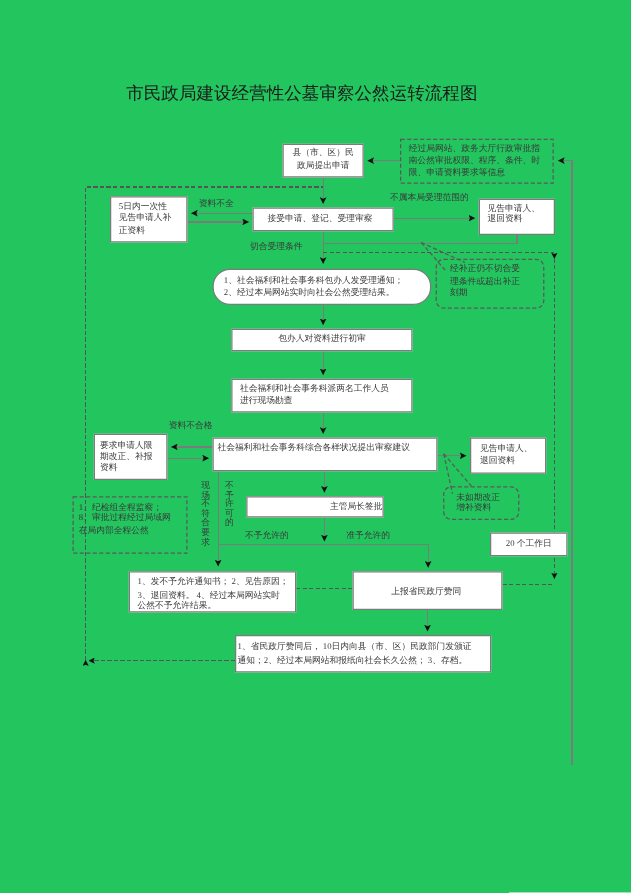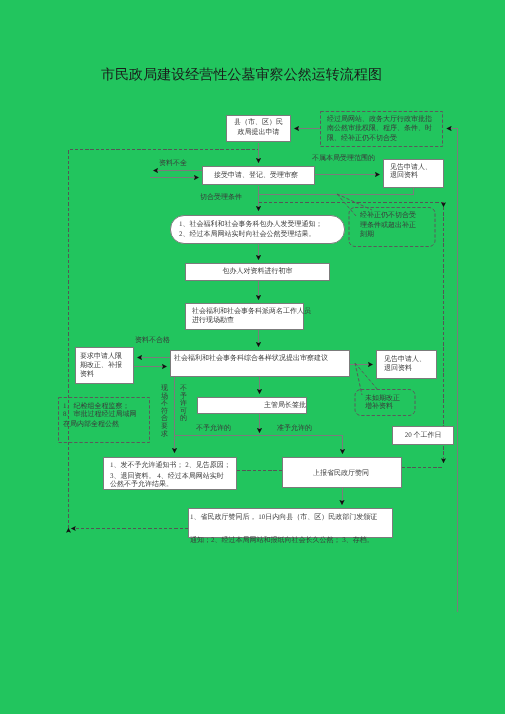--- a/index.html
+++ b/index.html
@@ -96,42 +96,47 @@
     </g>
   </svg>
 
   <div class="node solid ctr" style="left:226px;top:115px;width:65px;height:27px;line-height:10px;padding-bottom:3px;">
       <div class="ln">县（市、区）民</div>
       <div class="ln">政局提出申请</div>
     </div>
   <div class="node lft" style="left:320px;top:111px;width:123px;height:36px;padding-left:7px;padding-top:4px;justify-content:flex-start;">
       <div class="ln">经过局网站、政务大厅行政审批指</div>
       <div class="ln">南公然审批权限、程序、条件、时</div>
-      <div class="ln">限、经补正仍不切合受</div>
+      <div class="ln">限、申请资料要求等信息</div>
+    </div>
+  <div class="node solid lft" style="left:88px;top:157px;width:62px;height:37px;padding-left:6px;padding-top:3px;justify-content:flex-start;">
+      <div class="ln">5日内一次性</div>
+      <div class="ln">见告申请人补</div>
+      <div class="ln">正资料</div>
     </div>
   <div class="node solid lft" style="left:202px;top:166px;width:113px;height:19px;padding-left:11px;">
       <div class="ln">接受申请、登记、受理审察</div>
     </div>
   <div class="node solid lft" style="left:383px;top:159px;width:61px;height:29px;padding-left:6px;padding-top:3px;line-height:8px;justify-content:flex-start;">
       <div class="ln">见告申请人、</div>
       <div class="ln">退回资料</div>
     </div>
   <div class="node solid lft" style="left:170px;top:215px;width:175px;height:29px;padding-left:8px;padding-top:3px;line-height:10px;justify-content:flex-start;border-radius:14px;">
       <div class="ln">1、社会福利和社会事务科包办人发受理通知；</div>
       <div class="ln">2、经过本局网站实时向社会公然受理结果。</div>
     </div>
   <div class="node lft" style="left:349px;top:207px;width:86px;height:40px;padding-left:11px;padding-top:4px;line-height:9.7px;justify-content:flex-start;">
       <div class="ln">经补正仍不切合受</div>
       <div class="ln">理条件或超出补正</div>
       <div class="ln">刻期</div>
     </div>
   <div class="node solid ctr" style="left:185px;top:263px;width:145px;height:18px;">
       <div class="ln">包办人对资料进行初审</div>
     </div>
-  <div class="node solid lft" style="left:185px;top:303px;width:119px;height:27px;padding-left:6px;padding-top:3px;line-height:9px;justify-content:flex-start;">
+  <div class="node solid lft" style="left:185px;top:303px;width:145px;height:27px;padding-left:6px;padding-top:3px;line-height:9px;justify-content:flex-start;">
       <div class="ln">社会福利和社会事务科派两名工作人员</div>
       <div class="ln">进行现场勘查</div>
     </div>
   <div class="node solid lft" style="left:75px;top:347px;width:59px;height:37px;padding-left:4px;padding-top:4px;line-height:9.2px;justify-content:flex-start;">
       <div class="ln">要求申请人限</div>
       <div class="ln">期改正、补报</div>
       <div class="ln">资料</div>
     </div>
   <div class="node solid lft" style="left:170px;top:350px;width:180px;height:27px;padding-left:3px;padding-top:3px;justify-content:flex-start;">
       <div class="ln">社会福利和社会事务科综合各样状况提出审察建议</div>
@@ -156,21 +161,21 @@
       <div class="ln">20 个工作日</div>
     </div>
   <div class="node solid lft" style="left:103px;top:457px;width:134px;height:33px;padding-left:6px;padding-top:3px;line-height:8.3px;justify-content:flex-start;">
       <div class="ln">1、发不予允许通知书；  2、见告原因；</div>
       <div class="ln" style="margin-top: 2.4px;">3、退回资料。  4、经过本局网站实时</div>
       <div class="ln">公然不予允许结果。</div>
     </div>
   <div class="node solid lft" style="left:282px;top:457px;width:120px;height:31px;padding-left:30px;padding-top:11px;justify-content:flex-start;">
       <div class="ln">上报省民政厅赞同</div>
     </div>
-  <div class="node solid lft" style="left:188px;top:508px;width:205px;height:30px;padding-left:1px;padding-top:3px;line-height:10.5px;justify-content:flex-start;gap:12px;">
+  <div class="node solid lft" style="left:188px;top:508px;width:205px;height:30px;padding-left:1px;padding-top:3px;line-height:10.5px;justify-content:flex-start;">
       <div class="ln">1、省民政厅赞同后， 10日内向县（市、区）民政部门发颁证</div>
       <div class="ln">通知；2、经过本局网站和报纸向社会长久公然； 3、存档。</div>
     </div>
 
   <div class="lbl" style="left:159px;top:159px;">资料不全</div>
   <div class="lbl" style="left:312px;top:154px;">不属本局受理范围的</div>
   <div class="lbl" style="left:200px;top:193px;">切合受理条件</div>
   <div class="lbl" style="left:135px;top:336px;">资料不合格</div>
   <div class="vlbl" style="left:161px;top:385px;">现场不符合要求</div>
   <div class="vlbl" style="left:180px;top:385px;">不予许可的</div>

